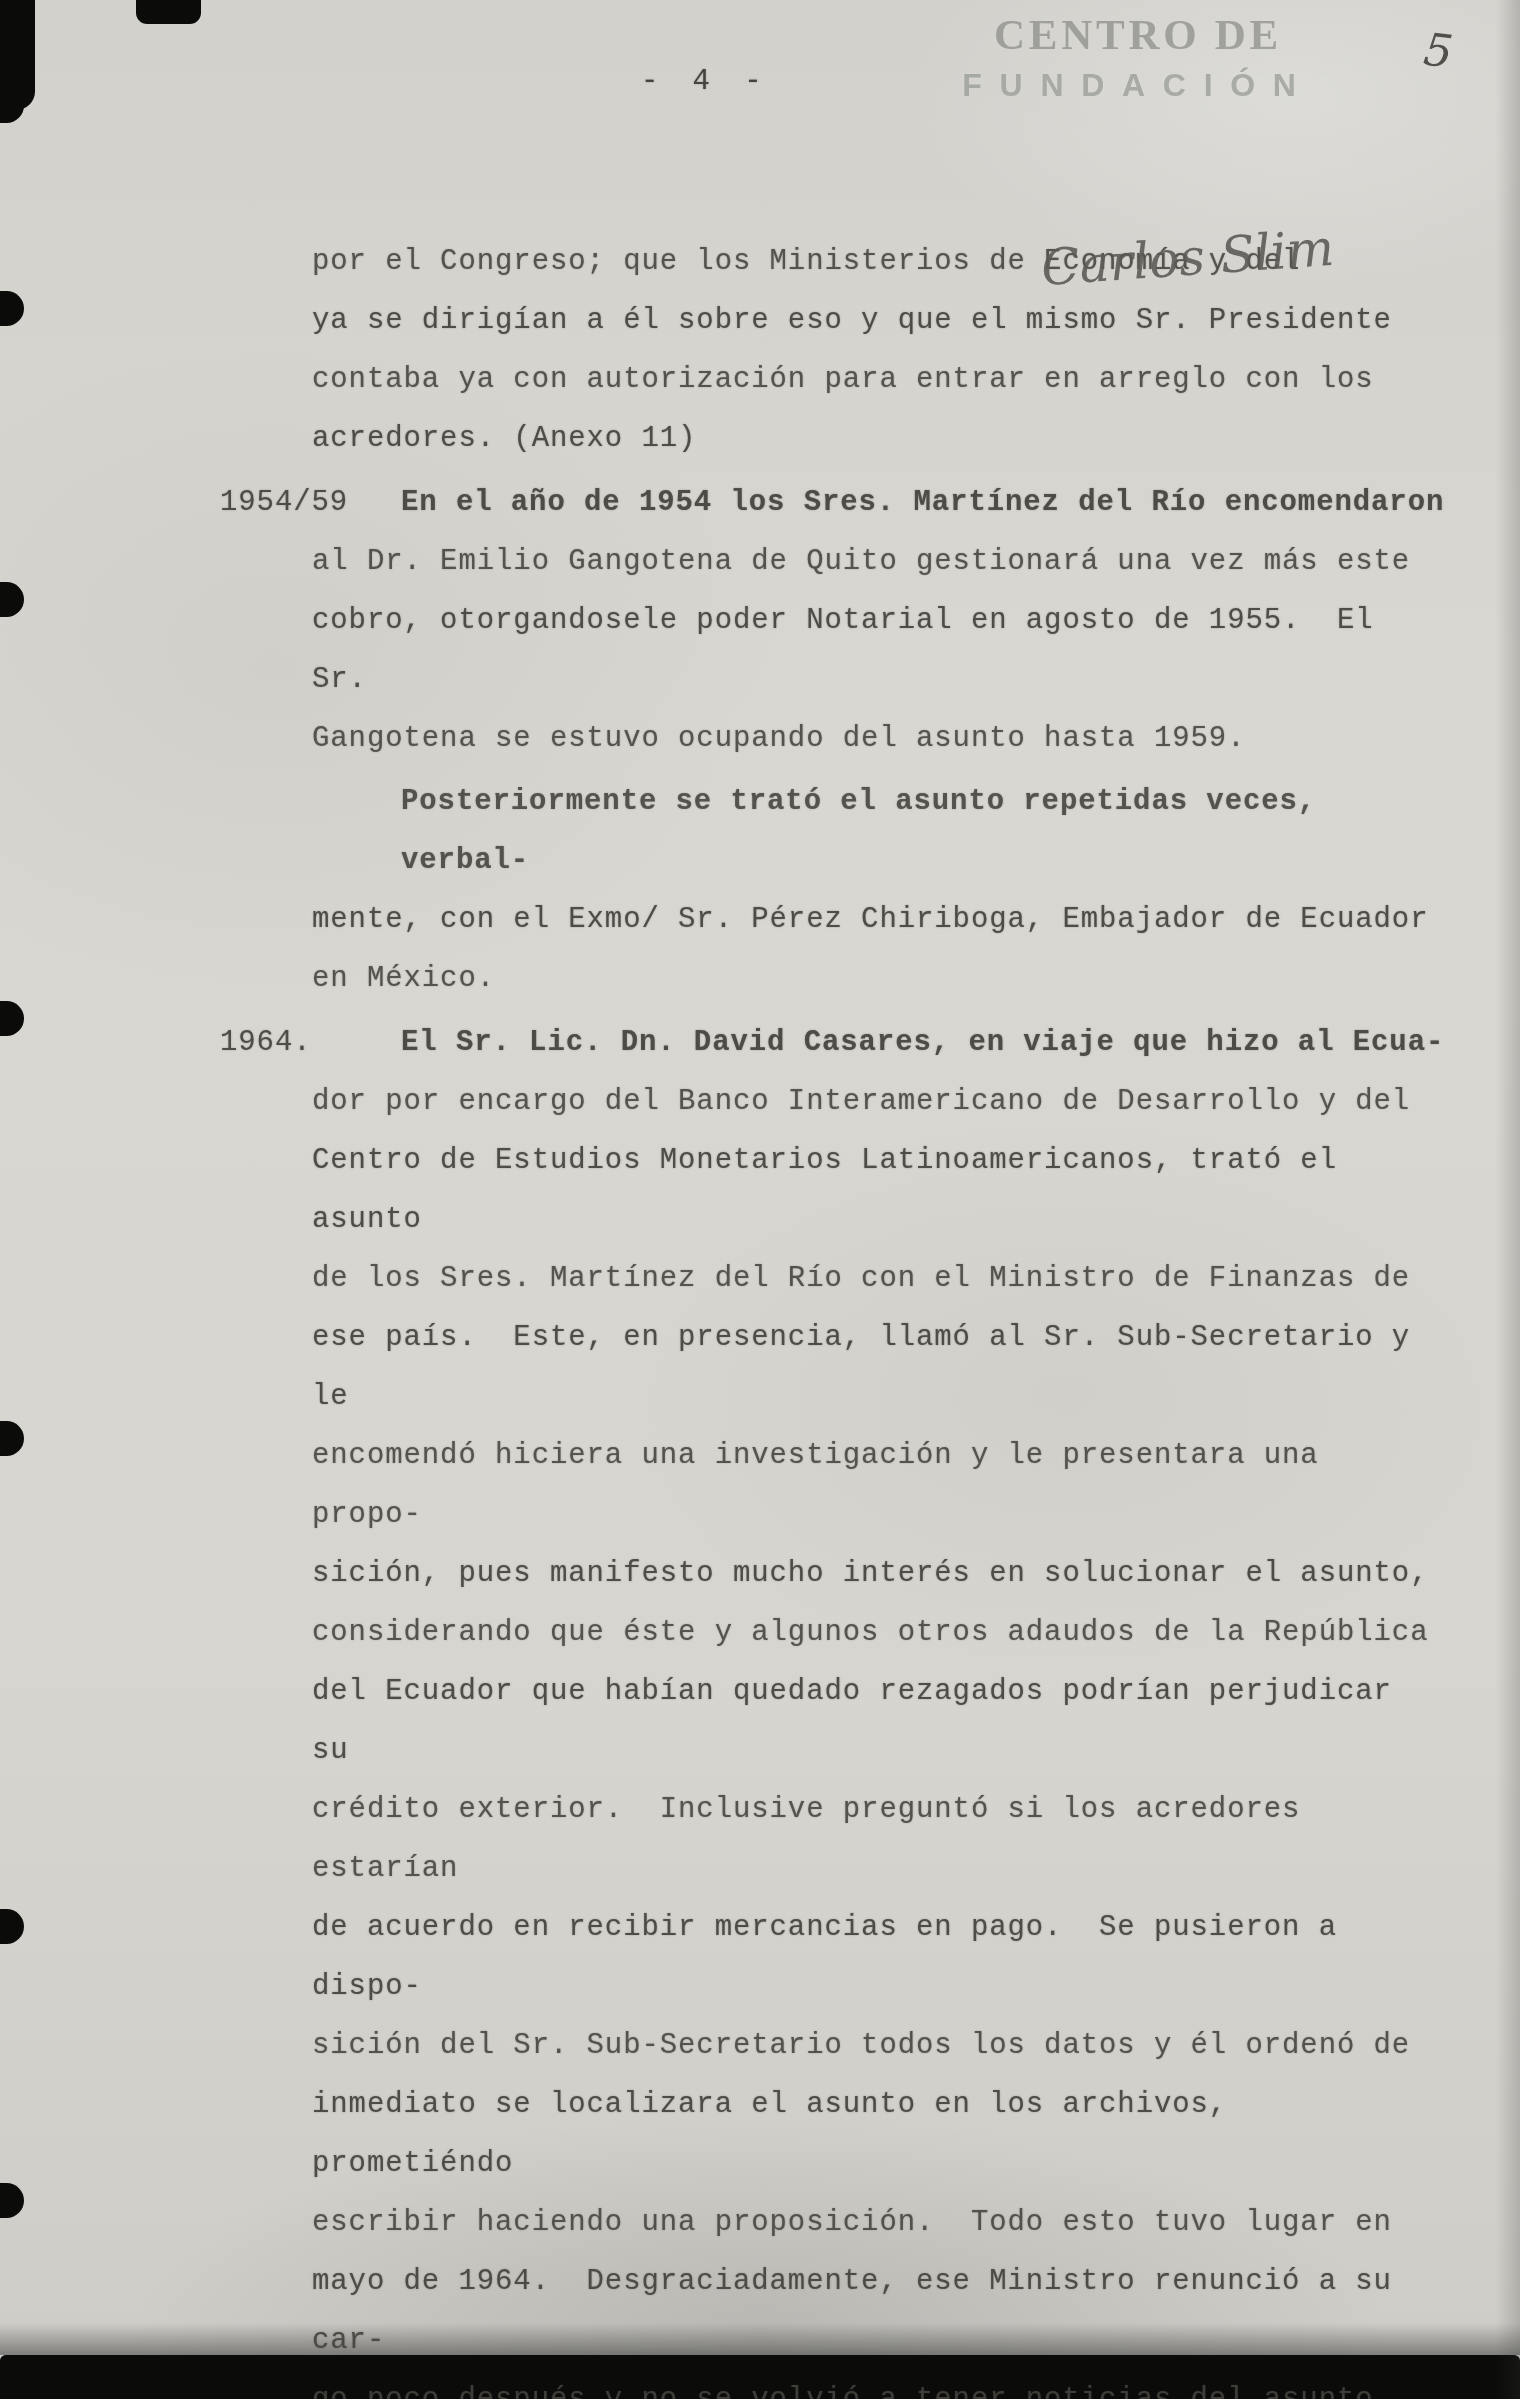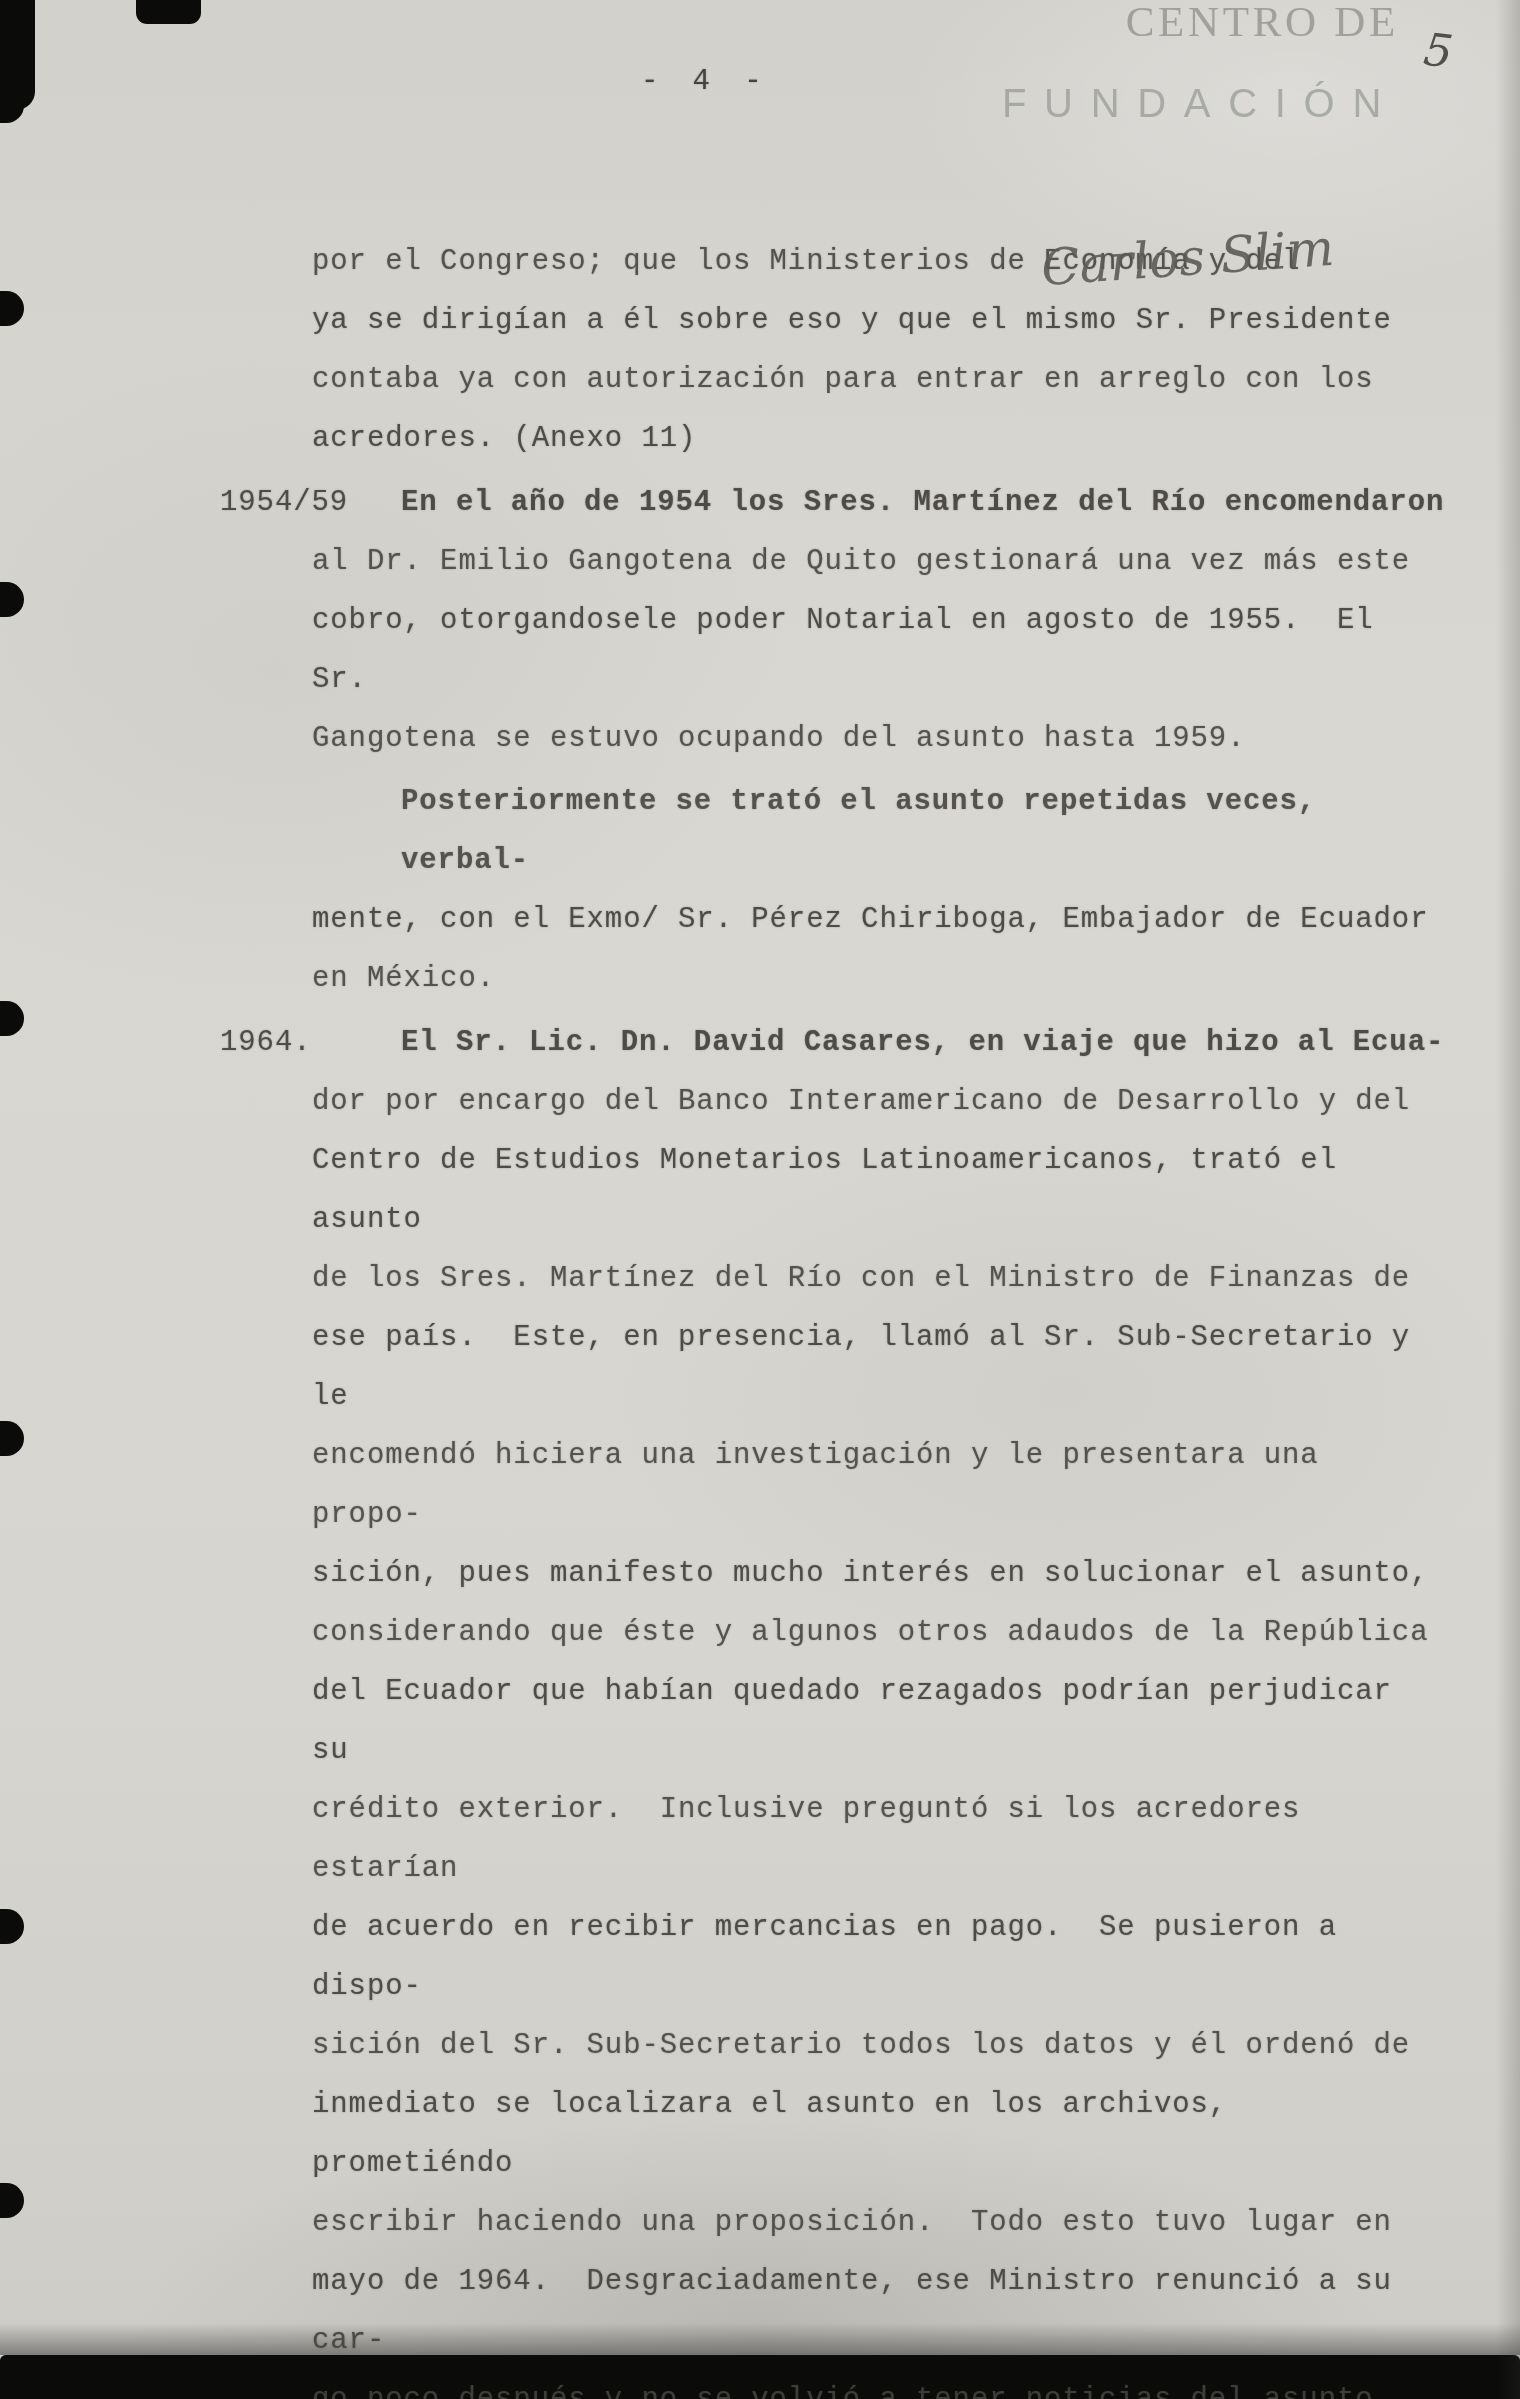--- a/index.html
+++ b/index.html
@@ -39,30 +39,31 @@
 
   
   .page-number {
     position: absolute; left: 641px; top: 65px;
     font-size: 29px; letter-spacing: 8.4px; color: #47443e;
     text-shadow: 0 0 1.9px rgba(70,68,62,0.45);
   }
 
   
   .watermark {
-    position: absolute; top: 0px; right: 121px; width: 522px;
-    text-align: right; z-index: 5; pointer-events: none;
+    position: absolute; top: 13px; right: 121px; width: 522px;
+    text-align: center; z-index: 5; pointer-events: none;
     font-family: "Liberation Serif", serif;
     color: rgba(126,128,124,0.62);
+    font-weight: bold;
   }
   .wm-line { font-size: 43px; line-height: 44px; letter-spacing: 3.7px; }
   .wm-foundation {
-    margin-top: 37px;
+    margin-top: 10px;
     font-family: "Liberation Sans", sans-serif;
-    font-size: 40px; letter-spacing: 17.7px;
+    font-size: 32px; letter-spacing: 17.7px;
     color: rgba(150,152,148,0.72);
   }
   .signature {
     position: absolute; top: 229px; right: 186px; z-index: 6;
     font-family: "DejaVu Serif", serif; font-style: italic;
     font-size: 50px; color: rgba(92,91,86,0.9);
     transform: rotate(-4deg);
   }
   .handwritten-five {
     position: absolute; top: 24px; right: 67px; z-index: 6;

